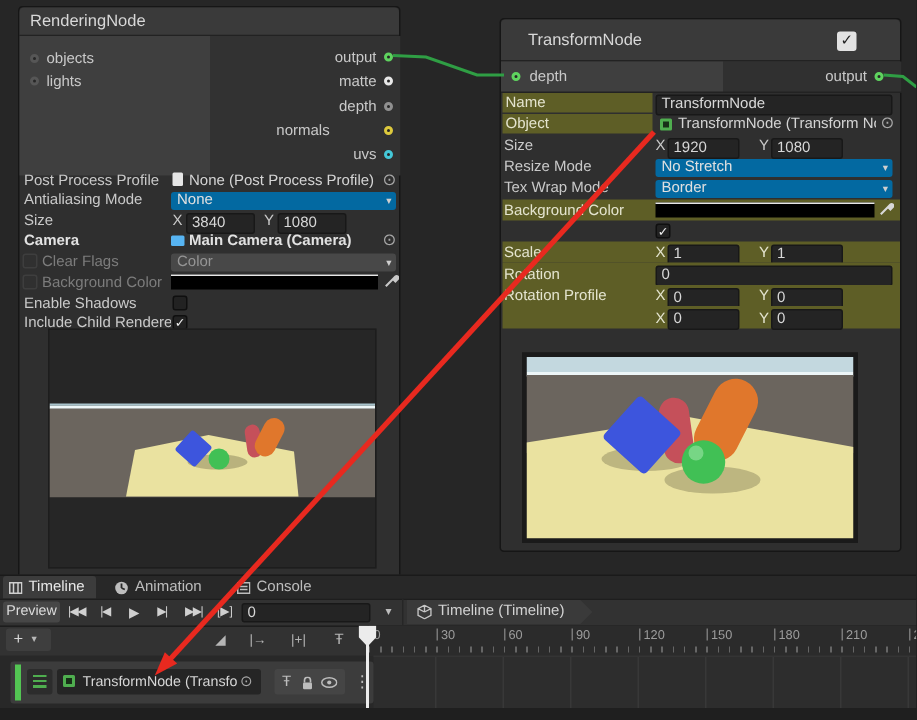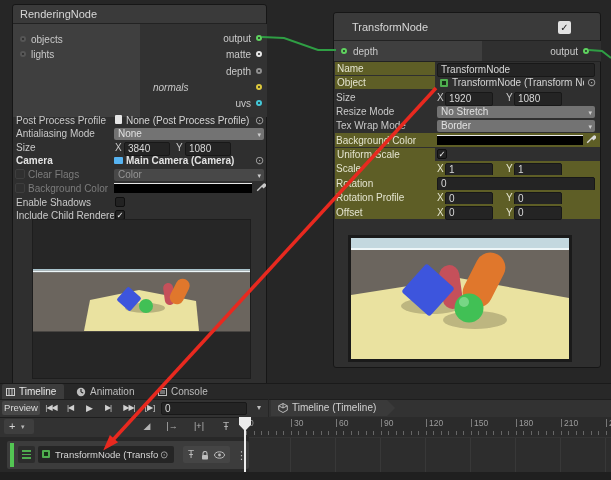--- a/index.html
+++ b/index.html
@@ -10,21 +10,21 @@
   .panel{position:absolute;background:#2f2f2f;border:1px solid #161616;border-radius:3px;}
   .nhead{position:absolute;left:0;right:0;top:0;background:#3a3a3a;color:#d8d8d8;
          border-bottom:1px solid #222;border-radius:3px 3px 0 0;font-size:11px;white-space:nowrap;}
   .lbl{position:absolute;font-size:10px;color:#c9c9c9;line-height:13px;white-space:nowrap;overflow:hidden;}
   .b{font-weight:bold;color:#e2e2e2;}
   .dim{color:#7c7c7c !important;}
   .olv{background:#5e5e26;color:#e4e4cf;}
   .olvrow{position:absolute;background:#5e5e26;}
   .tf{position:absolute;background:#242424;border:1px solid #181818;border-radius:2px;font-size:10px;
       color:#d8d8d8;line-height:10px;padding:1px 3px;white-space:nowrap;overflow:hidden;}
-  .dd{position:absolute;background:#737373;border-radius:2px;font-size:10px;color:#e0e0e0;
+  .dd{position:absolute;background:#0369a1;border-radius:2px;font-size:10px;color:#e0e0e0;
       line-height:12px;padding:0 14px 0 4px;white-space:nowrap;overflow:hidden;}
   .dd.dis{background:#484848;color:#959595;}
   .ddarr{position:absolute;right:3px;top:2px;font-size:7px;color:#cfcfcf;line-height:9px;}
   .cb{position:absolute;width:10px;height:10px;background:#222;border:1px solid #0f0f0f;border-radius:2px;
       font-size:8.5px;color:#ededed;text-align:center;line-height:9px;}
   .cb.dim2{background:#303030;border-color:#3e3e3e;}
   .port{position:absolute;width:6px;height:6px;border-radius:50%;background:#262626;}
   .p-out{border:2px solid #5fd35f;}
   .p-matte{border:2px solid #e8e8e8;}
   .p-depth{border:2px solid #8f8f8f;}
@@ -67,21 +67,21 @@
     <div class="lbl" style="left:18px;top:28px;">objects</div>
     <span class="port p-in" style="left:7px;top:46px;"></span>
     <div class="lbl" style="left:18px;top:43px;">lights</div>
 
     <div class="lbl" style="left:140px;top:27px;width:98px;text-align:right;">output</div>
     <span class="port p-out" style="left:243px;top:30px;"></span>
     <div class="lbl" style="left:140px;top:43px;width:98px;text-align:right;">matte</div>
     <span class="port p-matte" style="left:243px;top:46px;"></span>
     <div class="lbl" style="left:140px;top:60px;width:98px;text-align:right;">depth</div>
     <span class="port p-depth" style="left:243px;top:63px;"></span>
-    <div class="lbl" style="left:140px;top:76px;width:98px;text-align:left;font-style:italic;">normals</div>
+    <div class="lbl" style="left:140px;top:76px;width:98px;text-align:center;">normals</div>
     <span class="port p-norm" style="left:243px;top:79px;"></span>
     <div class="lbl" style="left:140px;top:92px;width:98px;text-align:right;">uvs</div>
     <span class="port p-uvs" style="left:243px;top:95px;"></span>
 
     <div class="lbl" style="left:3px;top:109px;width:96px;">Post Process Profile</div>
     <span class="a" style="left:102px;top:110px;width:7px;height:9px;background:#e6e6e6;border-radius:1px;"></span>
     <div class="lbl" style="left:113px;top:109px;width:126px;color:#d4d4d4;">None (Post Process Profile)</div>
     <span class="picker" style="left:242px;top:110px;">⊙</span>
 
     <div class="lbl" style="left:3px;top:122px;width:96px;">Antialiasing Mode</div>
@@ -173,21 +173,20 @@
       <span class="ddarr">▾</span>
     </div>
 
     <div class="olvrow" style="left:1px;top:120px;width:265px;height:14px;"></div>
     <div class="lbl" style="left:2px;top:121px;width:98px;color:#e4e4cf;">Background Color</div>
     <div class="swatch" style="left:103px;top:122px;width:146px;height:10px;"></div>
     <svg class="a" style="left:252px;top:121px;" width="10" height="10" viewBox="0 0 10 10">
         <path d="M1.2,8.8 L6,4 M6,4 l1.6,-1.6 a1.1,1.1 0 0 1 1.6,1.6 L7.6,5.6 Z" stroke="#d8d8d8" stroke-width="1.4" fill="#d8d8d8"></path>
       </svg>
 
-    <div class="lbl olv" style="left:1px;top:135px;width:100px;height:13px;padding-left:2px;">Uniform Scale</div>
     <span class="cb" style="left:103px;top:136px;">✓</span>
 
     <div class="olvrow" style="left:1px;top:148px;width:265px;height:14px;"></div>
     <div class="lbl" style="left:2px;top:149px;width:98px;color:#e4e4cf;">Scale</div>
     <div class="lbl" style="left:103px;top:149px;color:#e4e4cf;">X</div>
     <div class="tf" style="left:111px;top:150px;width:48px;">1</div>
     <div class="lbl" style="left:172px;top:149px;color:#e4e4cf;">Y</div>
     <div class="tf" style="left:180px;top:150px;width:48px;">1</div>
 
     <div class="olvrow" style="left:1px;top:162px;width:265px;height:15px;"></div>
@@ -195,21 +194,20 @@
     <div class="tf" style="left:103px;top:164px;width:158px;">0</div>
 
     <div class="olvrow" style="left:1px;top:177px;width:265px;height:14px;"></div>
     <div class="lbl" style="left:2px;top:178px;width:98px;color:#e4e4cf;">Rotation Profile</div>
     <div class="lbl" style="left:103px;top:178px;color:#e4e4cf;">X</div>
     <div class="tf" style="left:111px;top:179px;width:48px;">0</div>
     <div class="lbl" style="left:172px;top:178px;color:#e4e4cf;">Y</div>
     <div class="tf" style="left:180px;top:179px;width:48px;">0</div>
 
     <div class="olvrow" style="left:1px;top:191px;width:265px;height:15px;"></div>
-    <div class="lbl" style="left:2px;top:193px;width:98px;color:#e4e4cf;">Offset</div>
     <div class="lbl" style="left:103px;top:193px;color:#e4e4cf;">X</div>
     <div class="tf" style="left:111px;top:193px;width:48px;">0</div>
     <div class="lbl" style="left:172px;top:193px;color:#e4e4cf;">Y</div>
     <div class="tf" style="left:180px;top:193px;width:48px;">0</div>
 
     <div class="a" style="left:14px;top:222px;width:224px;height:127px;background:#181818;border:3px solid #1a1a1a;">
       <svg width="218" height="121" viewBox="0 0 218 121">
         <rect x="0" y="0" width="218" height="10" fill="#c3d8df"></rect>
         <rect x="0" y="10" width="218" height="3" fill="#edf6f8"></rect>
         <rect x="0" y="12" width="218" height="52" fill="#6b655e"></rect>

